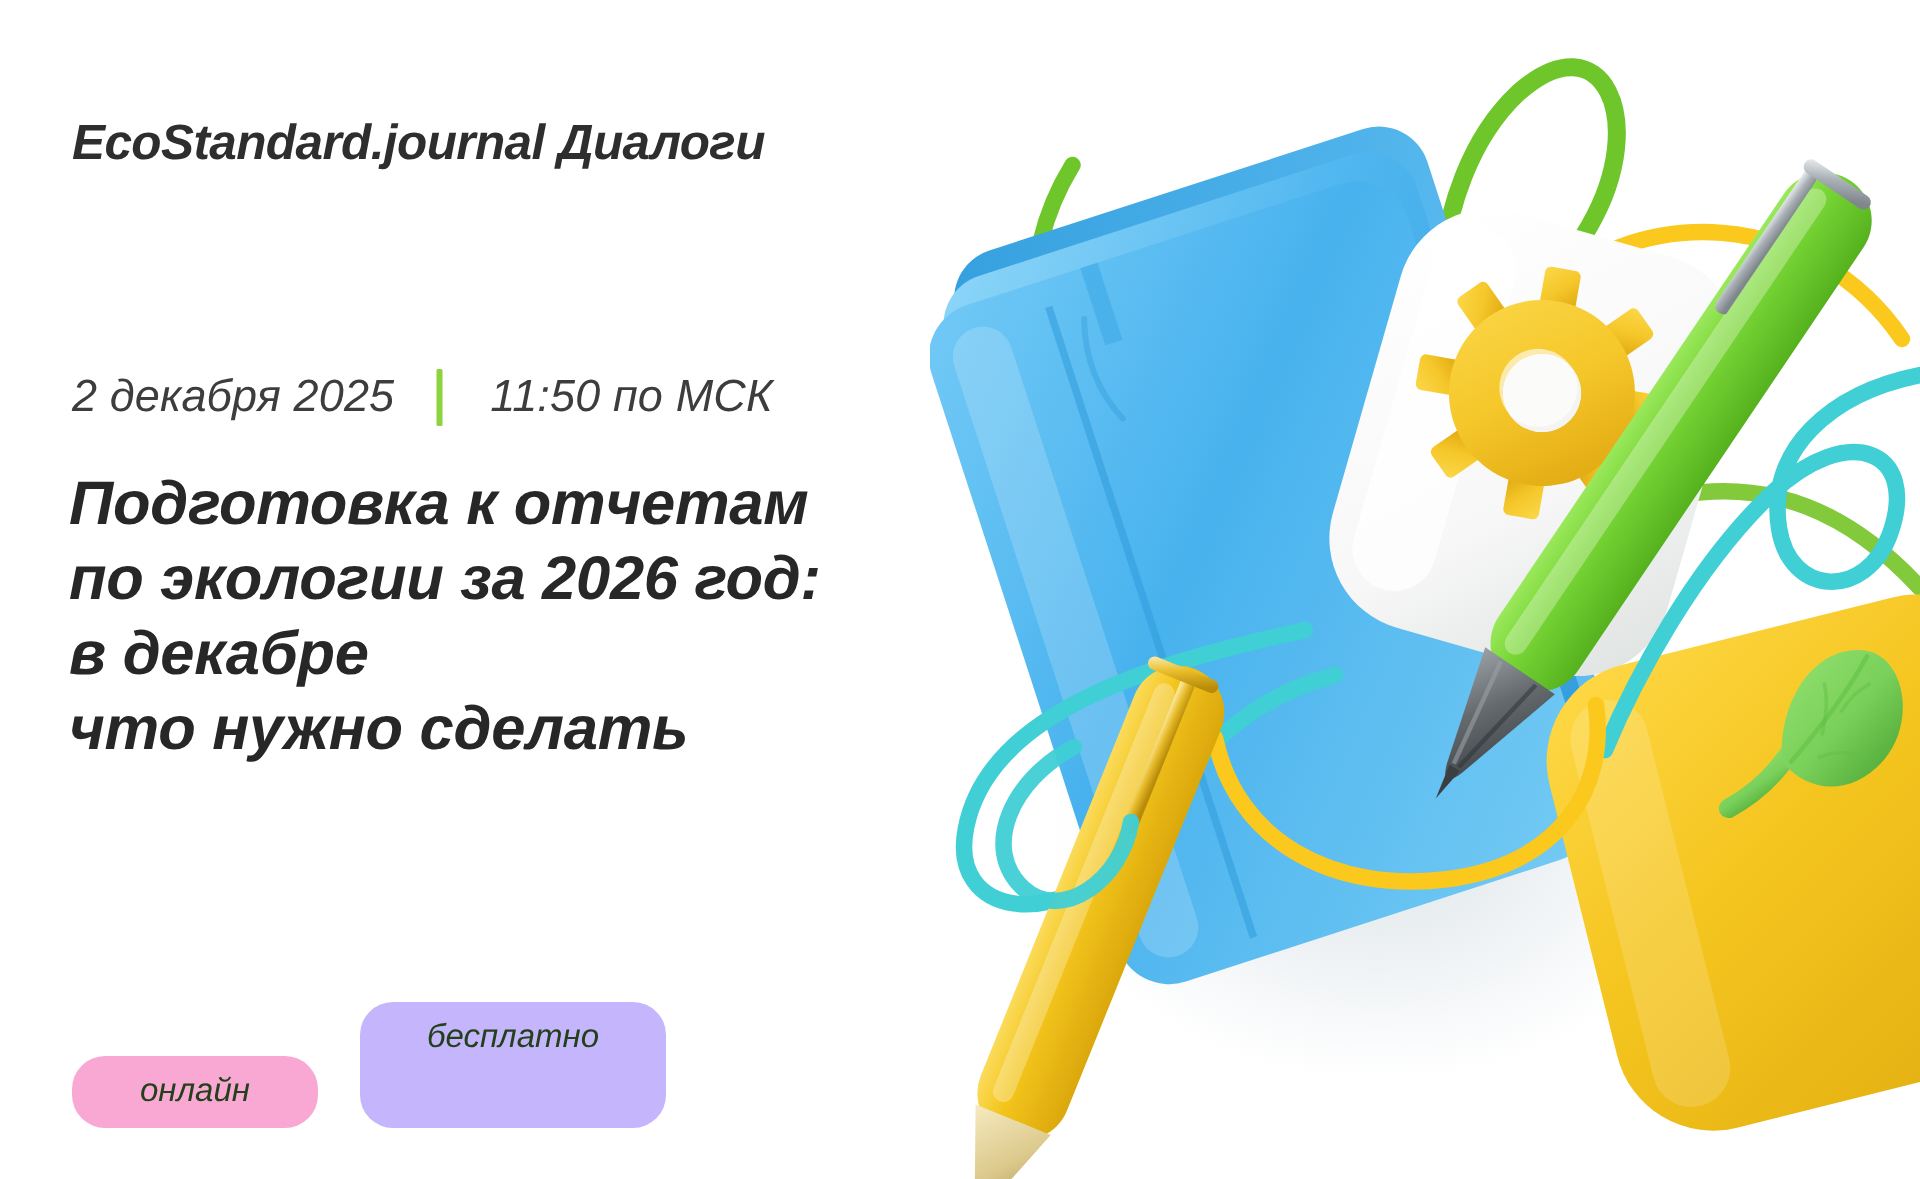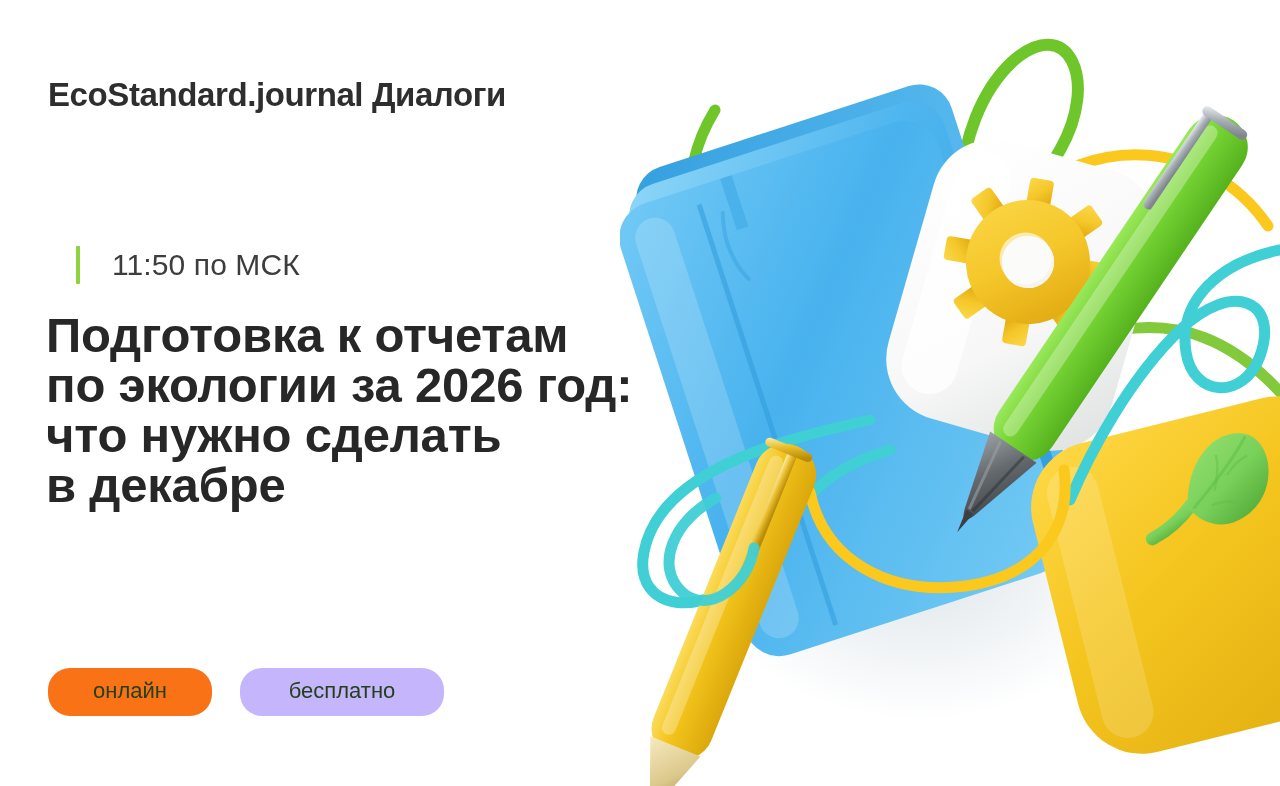--- a/index.html
+++ b/index.html
@@ -7,20 +7,21 @@
   html, body { width:1280px; height:786px; overflow:hidden; }
   body {
     background:#ffffff;
     font-family:"Liberation Sans", sans-serif;
     position:relative;
   }
   #banner {
     position:absolute; inset:0;
     width:1280px; height:786px;
     background:#ffffff;
+    font-style:italic;
   }
 
   
   .brand {
     position:absolute; left:48px; top:76px;
     font-size:33px; font-weight:bold;
     letter-spacing:-0.4px;
     color:#2e2e2e;
     white-space:nowrap;
   }
@@ -33,21 +34,21 @@
   }
   .meta .divider {
     width:4px; height:38px;
     background:#8dd33f;
     margin:0 32px 0 28px;
     border-radius:1px;
     flex:0 0 auto;
   }
   .headline {
     position:absolute; left:46px; top:310px;
-    font-size:49px; font-weight:bold;
+    font-size:41px; font-weight:bold;
     line-height:50px;
     color:#272727;
     letter-spacing:-0.2px;
   }
   .headline span { display:block; white-space:nowrap; }
 
   .badges {
     position:absolute; left:48px; top:668px;
     display:flex; gap:28px;
   }
@@ -70,33 +71,34 @@
   .art svg { display:block; width:660px; height:786px; }
 </style>
 </head>
 <body>
 
 <div id="banner" style="background: rgb(255, 255, 255);">
 
   <div class="brand">EcoStandard.journal Диалоги</div>
 
   <div class="meta">
+    <span>2 декабря 2025</span>
     <span class="divider" style="background: rgb(141, 211, 63);"></span>
     <span>11:50 по МСК</span>
   </div>
 
   <h1 class="headline">
     <span>Подготовка к отчетам</span>
     <span>по экологии за 2026 год:</span>
+    <span>в декабре</span>
     <span>что нужно сделать</span>
-    <span>в декабре</span>
   </h1>
 
   <div class="badges">
-    <span class="badge b0" style="background: #f97316; color: rgb(35, 64, 26);">онлайн</span>
+    <span class="badge b0" style="background: #f9a8d4; color: rgb(35, 64, 26); margin-top: 36px;">онлайн</span>
     <span class="badge b1" style="background: #c4b5fd; color: rgb(35, 64, 26);">бесплатно</span>
   </div>
 
   <div class="art">
     <svg viewBox="0 0 660 786" xmlns="http://www.w3.org/2000/svg">
       <defs>
         <linearGradient id="gBlueTop" x1="0" y1="0" x2="1" y2="1">
           <stop offset="0%" stop-color="#8ed6f8"></stop>
           <stop offset="45%" stop-color="#4fb6ef"></stop>
           <stop offset="100%" stop-color="#2f9adb"></stop>

